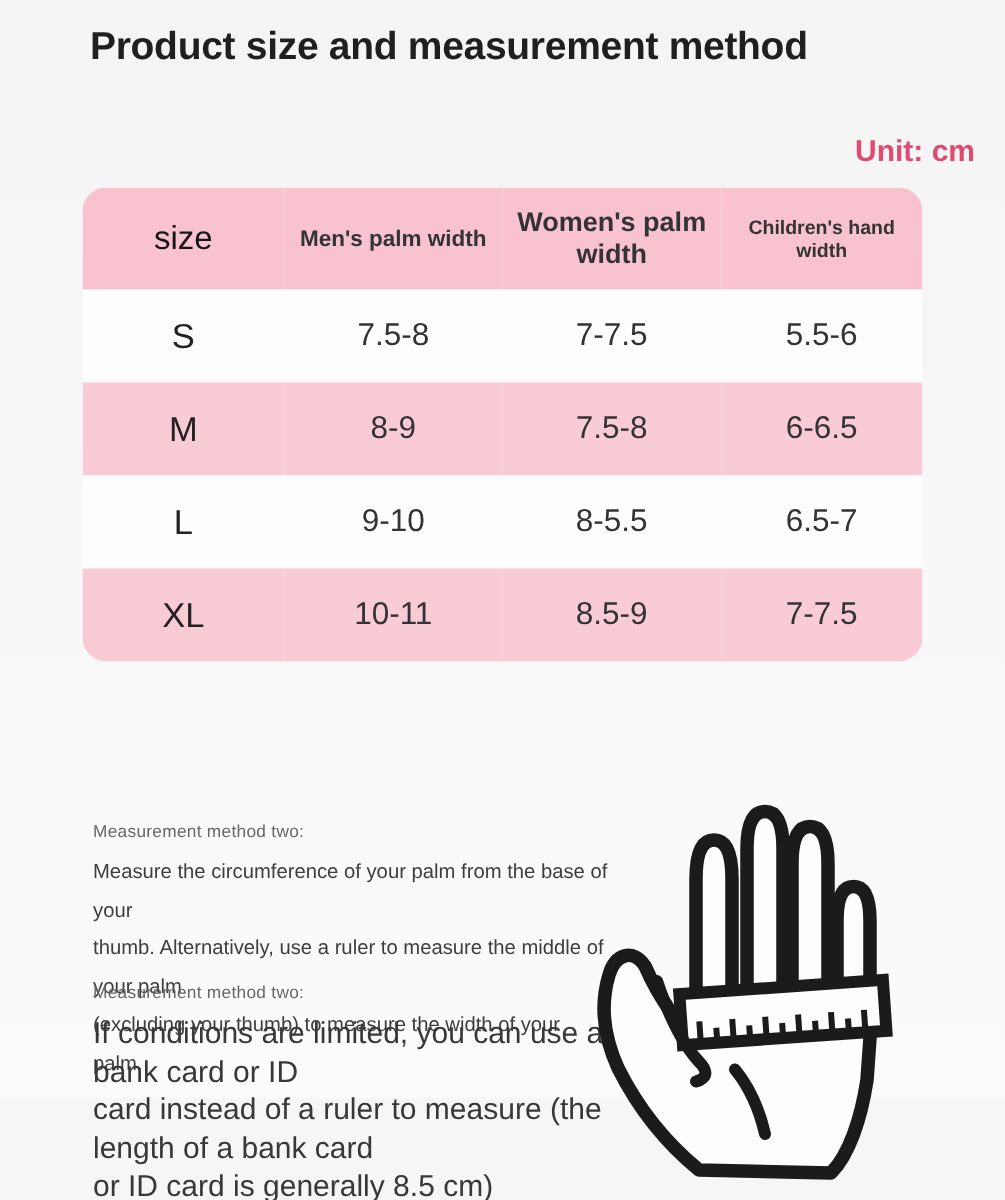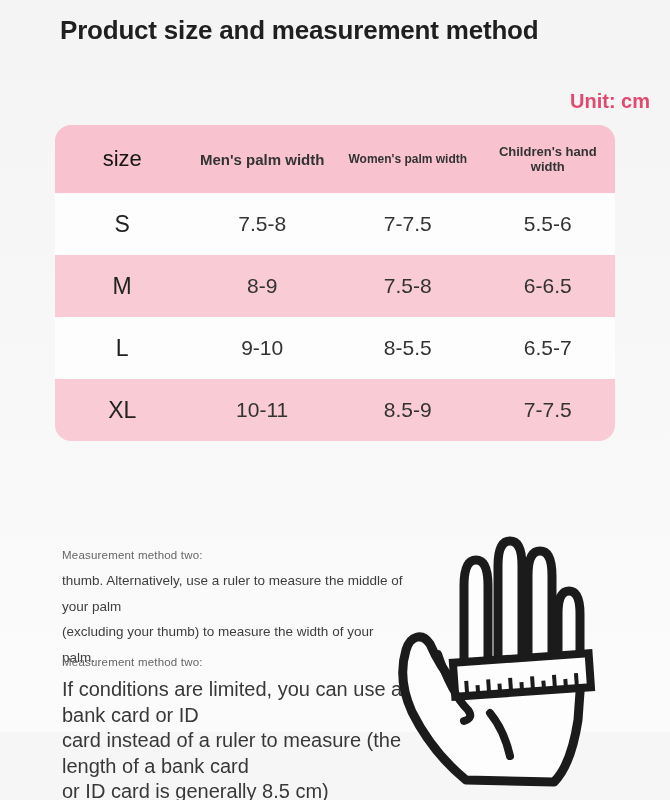--- a/index.html
+++ b/index.html
@@ -27,21 +27,21 @@
     border-radius:16px;overflow:hidden;
   }
   .size-table th,.size-table td{
     text-align:center;vertical-align:middle;padding:0;
     color:#2e2e2e;
   }
   .size-table thead tr{background:#f8c3cf;height:68px;}
   .size-table thead th{font-weight:700;color:#333;}
   .size-table thead th.col-size{font-size:22px;font-weight:400;color:#161616;}
   .size-table thead th.col-men{font-size:15px;}
-  .size-table thead th.col-women{font-size:12px;}
+  .size-table thead th.col-women{font-size:18px;}
   .size-table thead th.col-children{font-size:13px;}
   .size-table tbody tr{height:62px;}
   .size-table tbody tr:nth-child(odd){background:#fdfdfd;}
   .size-table tbody tr:nth-child(even){background:#f9cbd5;}
   .size-table tbody td{font-size:21px;color:#333;}
   .size-table tbody td.size-col{font-size:23px;color:#222;}
 
   .warm-tips{
     position:absolute;left:62px;top:461px;
     font-size:14px;color:#555;
@@ -113,20 +113,21 @@
           <td>10-11</td>
           <td>8.5-9</td>
           <td>7-7.5</td>
         </tr>
       </tbody>
   </table>
 
 
   <div class="method-label first">Measurement method two:</div>
   <div class="method-text first">
+    <div>Measure the circumference of your palm from the base of your</div>
     <div>thumb. Alternatively, use a ruler to measure the middle of your palm</div>
     <div>(excluding your thumb) to measure the width of your palm.</div>
   </div>
 
   <div class="method-label second">Measurement method two:</div>
   <div class="method-text second">
     <div>If conditions are limited, you can use a bank card or ID</div>
     <div>card instead of a ruler to measure (the length of a bank card</div>
     <div>or ID card is generally 8.5 cm)</div>
   </div>

